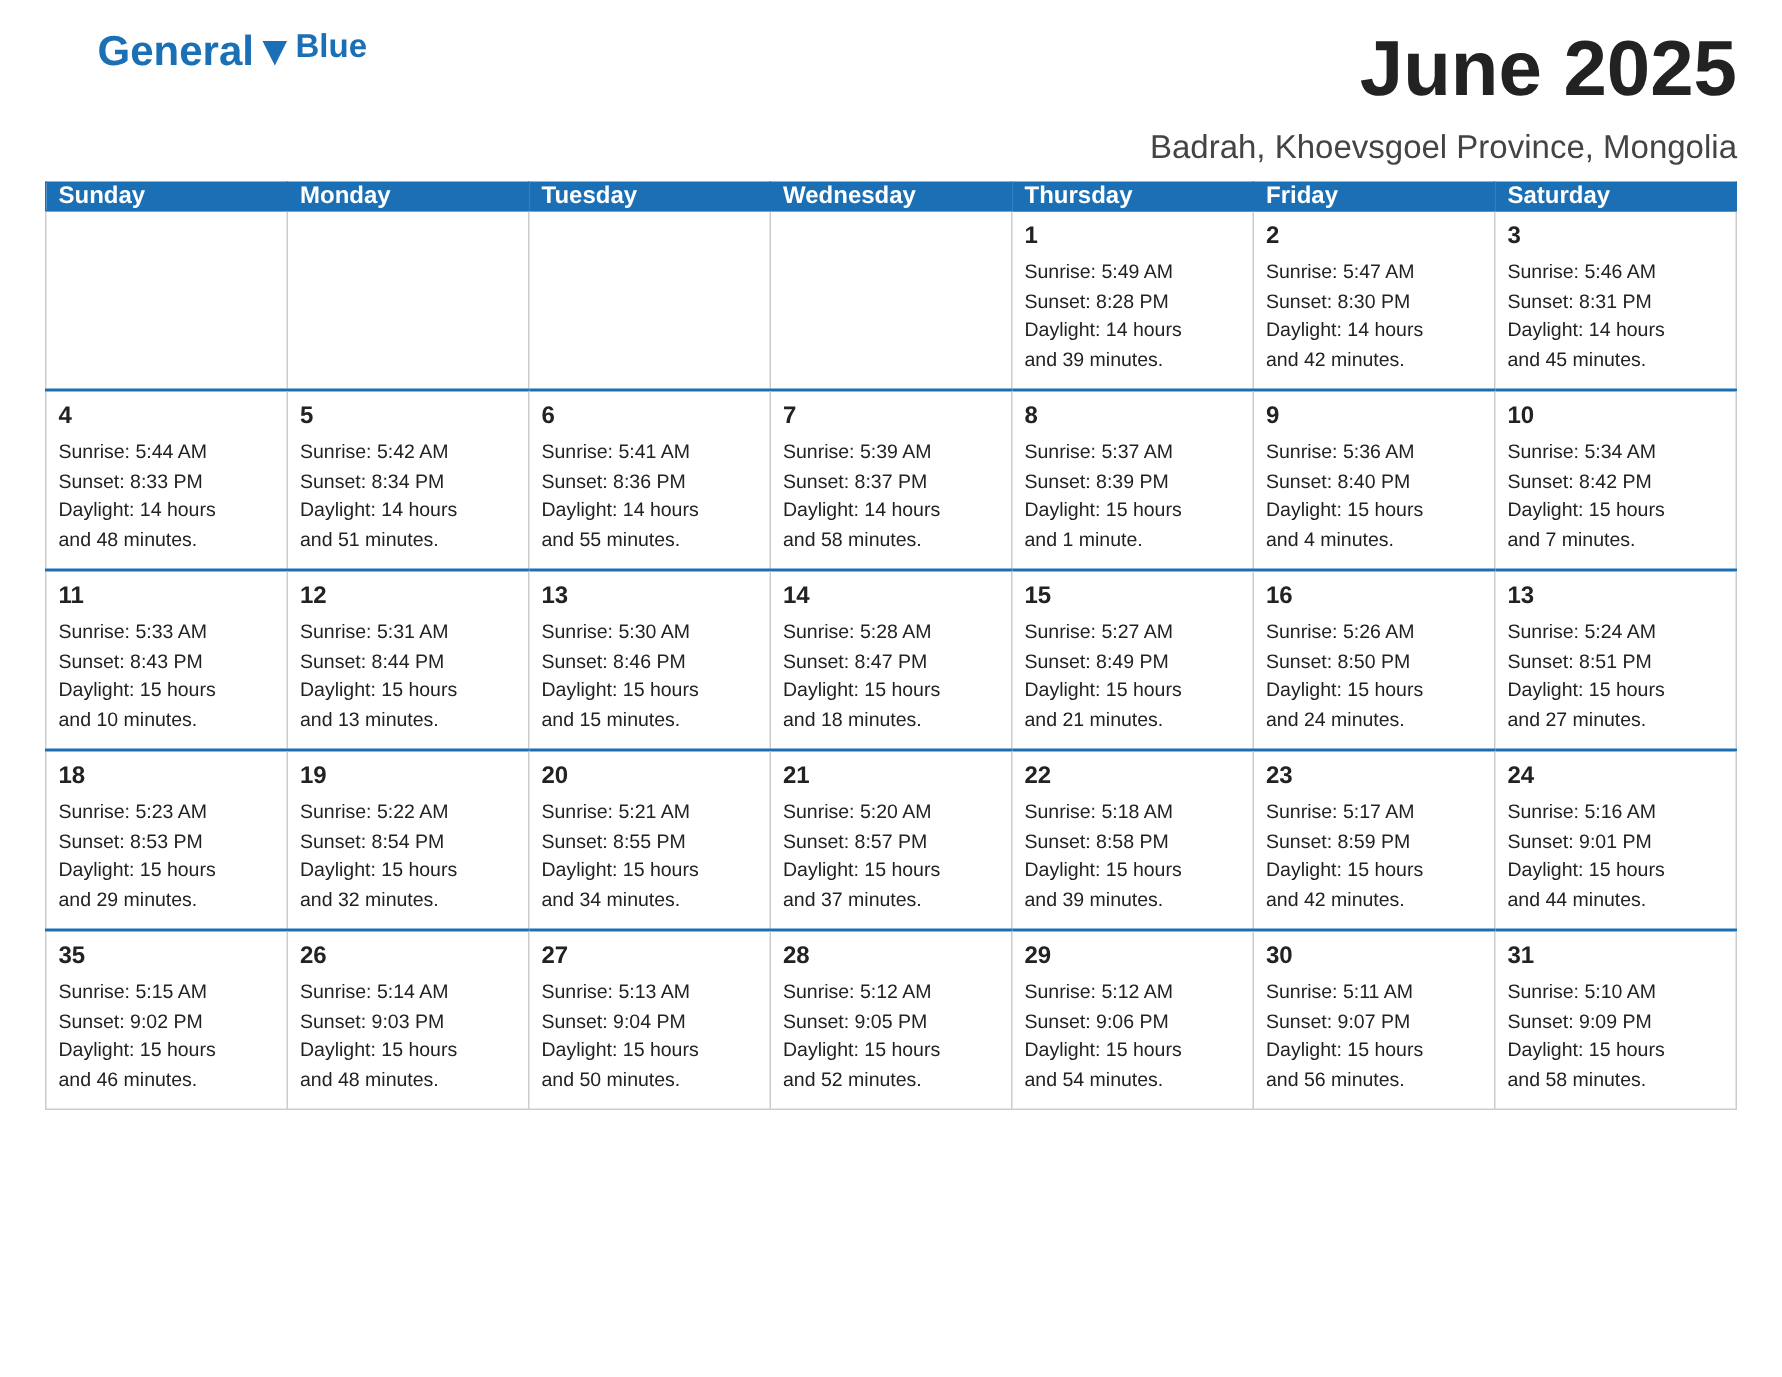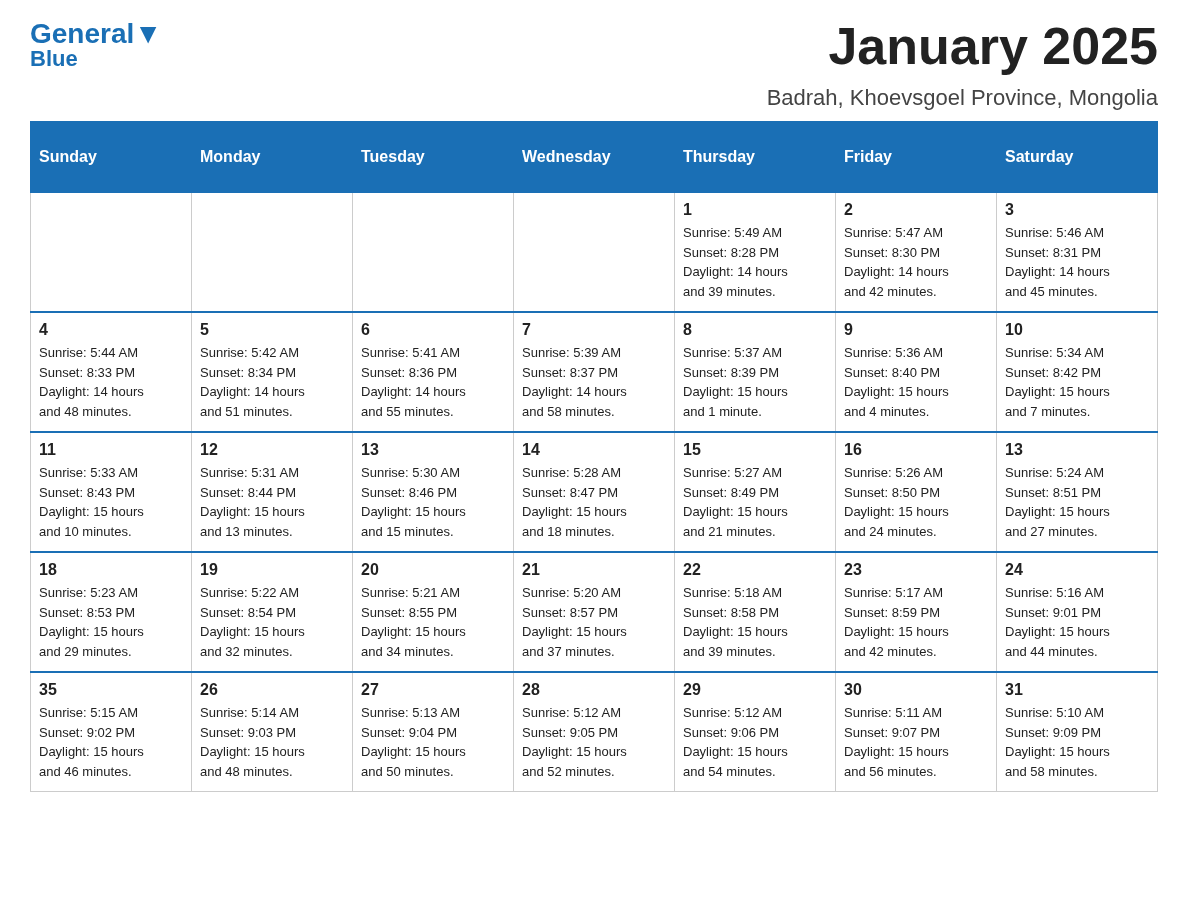--- a/index.html
+++ b/index.html
@@ -12,22 +12,22 @@
       padding: 20px 30px;
     }
     .header-area {
       display: flex;
       justify-content: space-between;
       align-items: flex-start;
       margin-bottom: 10px;
     }
     .logo-area {
       display: flex;
-      flex-direction: column;
       align-items: flex-start;
+      margin-left: 35px;
     }
     .logo-text {
       font-size: 28px;
       font-weight: bold;
       color: #222;
       line-height: 1;
     }
     .logo-text span {
       color: #1a6fb5;
     }
@@ -54,21 +54,21 @@
     .calendar-table {
       width: 100%;
       border-collapse: collapse;
       margin-top: 10px;
     }
     .calendar-table th {
       background-color: #1a6fb5;
       color: #fff;
       font-size: 16px;
       font-weight: bold;
-      padding: 26px 8px;
+      padding: 0 8px;
       text-align: left;
       border: 1px solid #1a6fb5;
     }
     .calendar-table td {
       vertical-align: top;
       padding: 8px 8px 10px 8px;
       border: 1px solid #ccc;
       width: 14.28%;
       min-height: 100px;
       font-size: 13px;
@@ -97,21 +97,21 @@
 <body>
 
 <div class="header-area">
   <div class="logo-area">
     <div class="logo-text">
       <span>General</span><span style="color:#1a6fb5; font-weight:bold;">▼</span>
     </div>
     <div class="logo-blue-text">Blue</div>
   </div>
   <div class="title-area">
-    <div class="month-title">January 2025</div>
+    <div class="month-title">June 2025</div>
     <div class="location-title">Badrah, Khoevsgoel Province, Mongolia</div>
   </div>
 </div>
 
 <table class="calendar-table">
   <thead>
     <tr>
     <th>Sunday</th>
         <th>Monday</th>
         <th>Tuesday</th>

